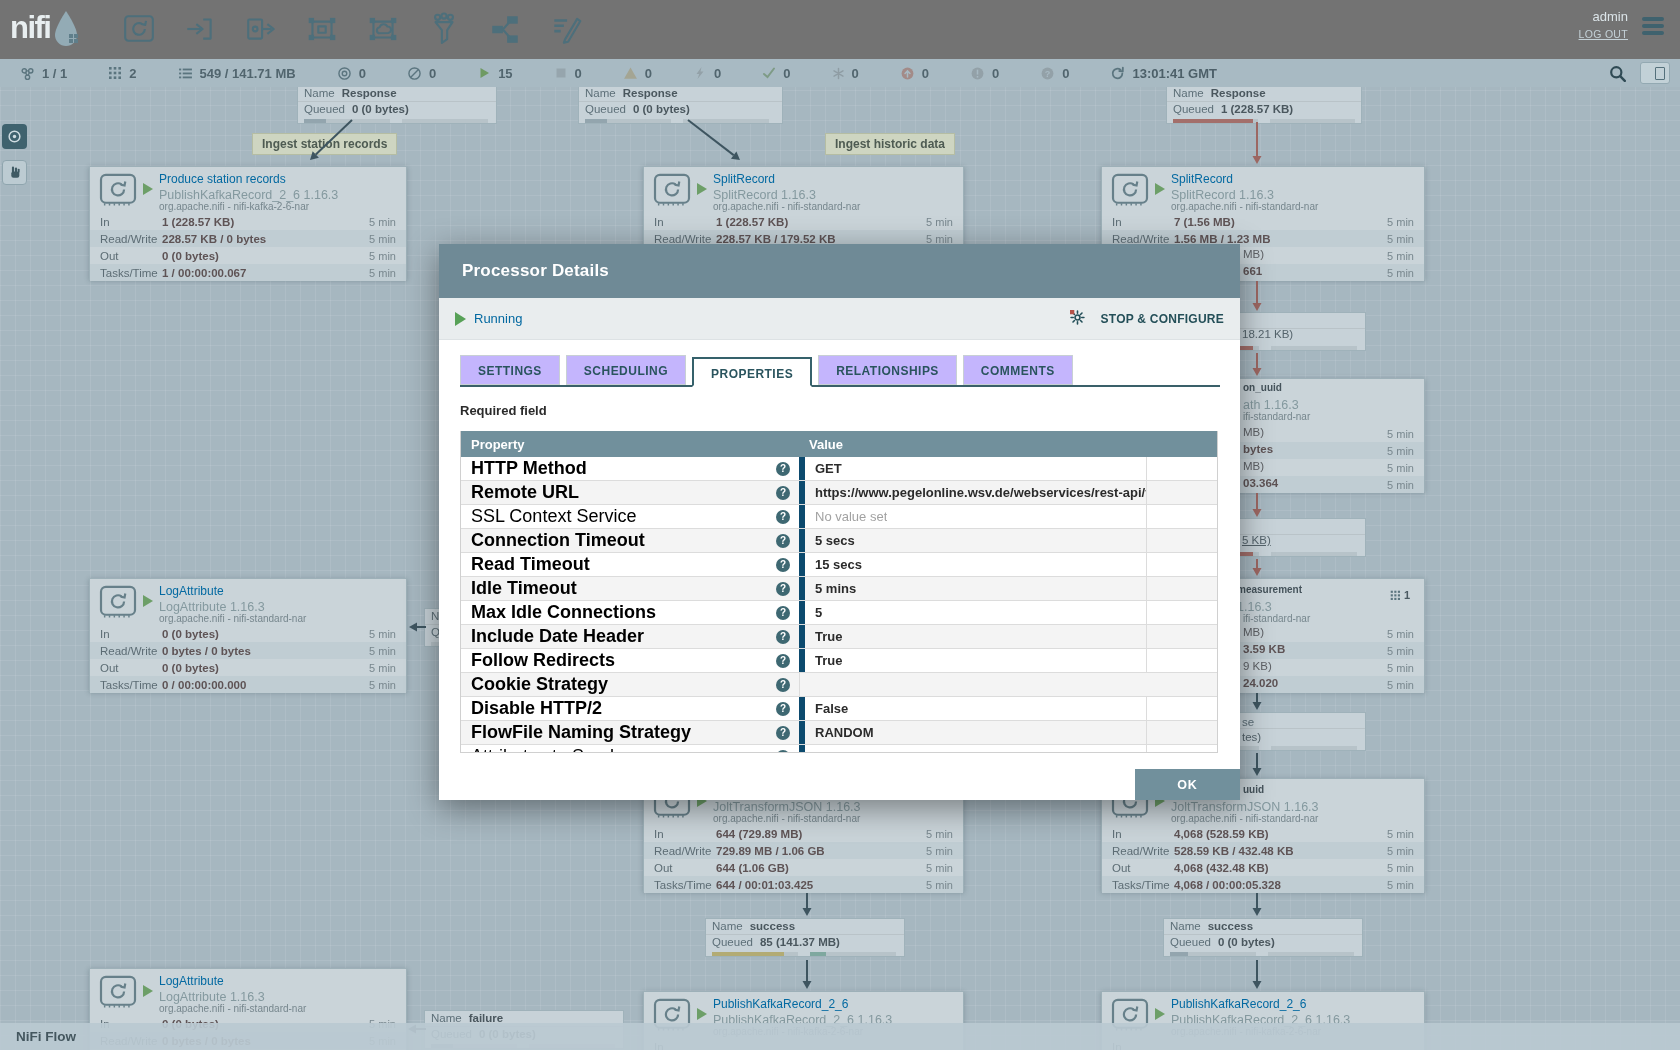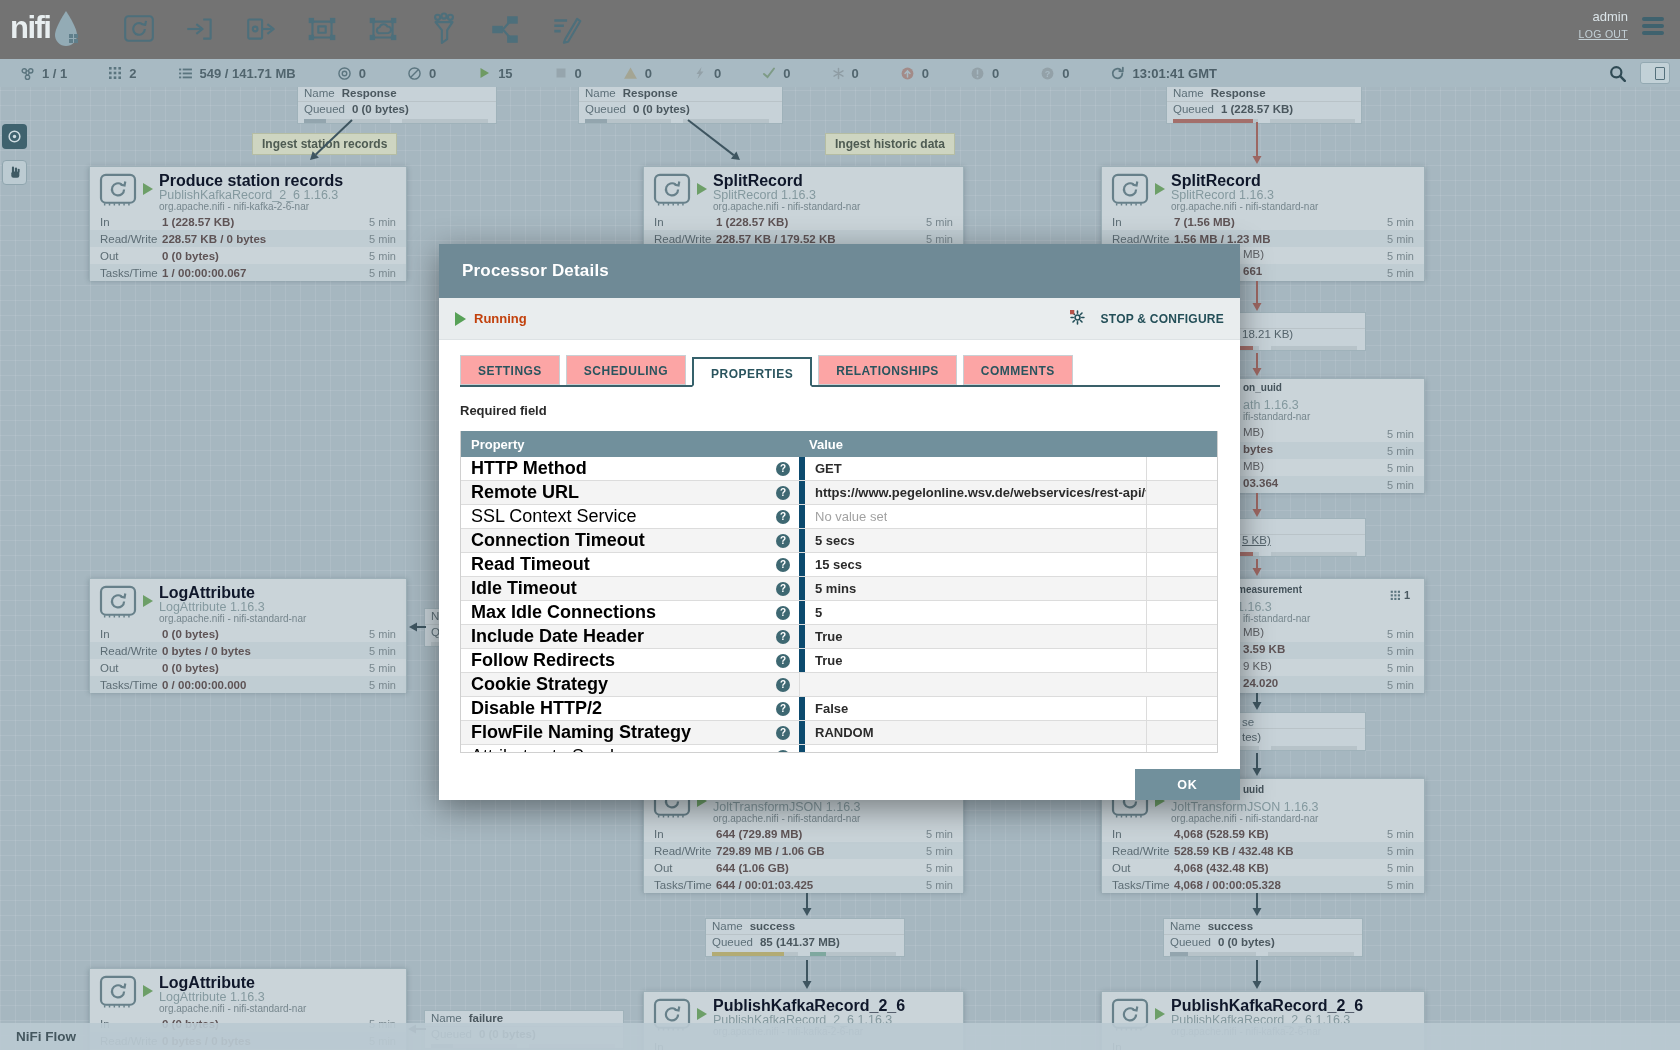--- a/index.html
+++ b/index.html
@@ -10,21 +10,21 @@
   #canvas{position:absolute;inset:0;background-color:#a6b7c0;
     background-image:linear-gradient(rgba(255,255,255,.09) 1px,transparent 1px),
                      linear-gradient(90deg,rgba(255,255,255,.09) 1px,transparent 1px);
     background-size:15px 15px;}
   #arrows{position:absolute;inset:0;z-index:3;pointer-events:none}
 
   .proc{position:absolute;z-index:2;background:#cad4d9;border:1px solid #9db0b8;box-shadow:0 1px 5px rgba(40,60,70,.28)}
   .ptitle{position:relative;height:46px}
   .picon{position:absolute;left:8px;top:6px;color:#67808a}
   .pplay{position:absolute;left:53px;top:16px;width:0;height:0;border-left:10px solid #6d9f68;border-top:6px solid transparent;border-bottom:6px solid transparent}
-  .pname{position:absolute;left:69px;top:5px;font-size:16px;font-weight:700;color:#0f172a;white-space:nowrap}
+  .pname{position:absolute;left:69px;top:5px;font-size:12px;font-weight:400;color:#0369a1;white-space:nowrap}
   .psub{position:absolute;left:69px;top:21px;font-size:12.5px;color:#84999f;white-space:nowrap}
   .pbundle{position:absolute;left:69px;top:34px;font-size:10px;color:#76868d;white-space:nowrap}
   .prow{height:17px;display:flex;align-items:center;padding:0 10px;font-size:11.5px;white-space:nowrap}
   .prow:nth-of-type(odd){background:#c0cdd3}
   .prl{width:62px;color:#5c6c74}
   .prv{font-weight:700;color:#5e5355;flex:1}
   .prt{color:#78878e;font-size:11px}
 
   .conn{position:absolute;z-index:2;background:#c7d2d8;border:1px solid #9fb2ba}
   .crow{height:15px;line-height:15px;padding:0 6px;color:#5d6f78;font-size:11.5px;display:flex;gap:7px;white-space:nowrap;overflow:hidden}
@@ -76,25 +76,25 @@
 
   
   #bottombar{position:absolute;left:0;bottom:0;width:100%;height:27px;background:rgba(186,201,209,.92);z-index:6;display:flex;align-items:center}
   #crumb{margin-left:16px;font-size:13.5px;font-weight:700;color:#44575f}
 
   
   #dialog{position:absolute;left:439px;top:244px;width:801px;height:556px;z-index:20;background:#fff;box-shadow:0 8px 30px rgba(0,0,0,.42)}
   #dhdr{height:54px;background:#6f8a96;color:#fff;font-size:17px;font-weight:700;line-height:54px;padding-left:23px;letter-spacing:.2px}
   #dstate{height:42px;background:#e9edee;display:flex;align-items:center;padding:0 16px;border-bottom:1px solid #dde2e4}
   .dplay{width:0;height:0;border-left:11px solid #57a157;border-top:7px solid transparent;border-bottom:7px solid transparent;margin-right:8px}
-  #dstatetxt{font-size:13px;font-weight:700;color:#c2410c}
+  #dstatetxt{font-size:13px;font-weight:400;color:#0369a1}
   #dstop{margin-left:auto;display:flex;align-items:center;gap:16px;font-size:12px;font-weight:700;color:#244f58;letter-spacing:.02em;cursor:pointer}
   #dbody{padding:15px 21px 0}
   #dtabs{display:flex;align-items:flex-end;border-bottom:2px solid #3a6069;width:760px}
-  .dtab{height:30px;line-height:30px;padding:0 17px;background:#fca5a5;border:1px solid #c8d0d4;margin-right:6px;font-size:12px;font-weight:700;color:#2a545e;letter-spacing:.04em;cursor:pointer;white-space:nowrap}
+  .dtab{height:30px;line-height:30px;padding:0 17px;background:#c4b5fd;border:1px solid #c8d0d4;margin-right:6px;font-size:12px;font-weight:700;color:#2a545e;letter-spacing:.04em;cursor:pointer;white-space:nowrap}
   .dtab.active{background:#fff;border:2px solid #35616b;border-bottom:2px solid #fff;margin-bottom:-2px;position:relative;z-index:1}
   #dreq{margin-top:16px;font-size:13px;font-weight:700;color:#2b2b2b}
   #tablewrap{margin-top:13px;width:758px;height:322px;overflow:hidden;border:1px solid #d0d0d0;border-top:none}
   .thead{display:flex;height:26px;background:#71909c;color:#fff;font-size:13px;font-weight:700;align-items:center}
   .trow{display:flex;height:24px;border-bottom:1px solid #dcdcdc;background:#fff;align-items:center}
   .trow:nth-of-type(even){background:#f4f4f4}
   .tc1{width:338px;display:flex;align-items:center;padding-left:10px;height:100%}
   .tc2{width:347px;border-left:6px solid #0c4a6e;padding-left:10px;height:100%;display:flex;align-items:center}
   .thead .tc2{border-left:none}
   .tc3{flex:1;border-left:1px solid #dcdcdc;height:100%}

